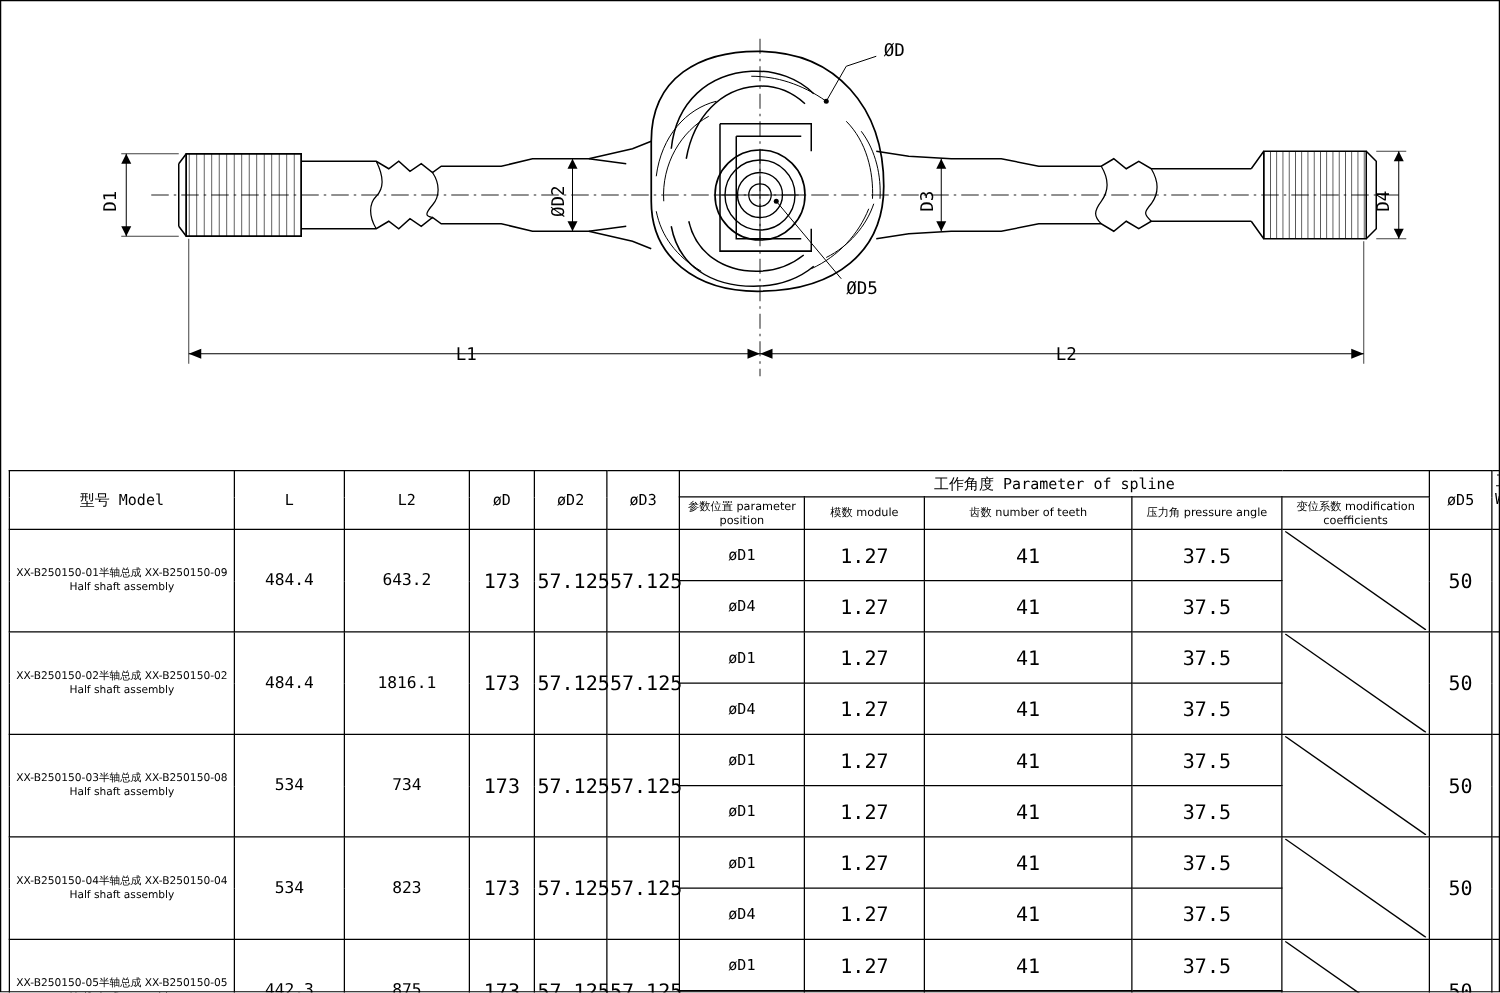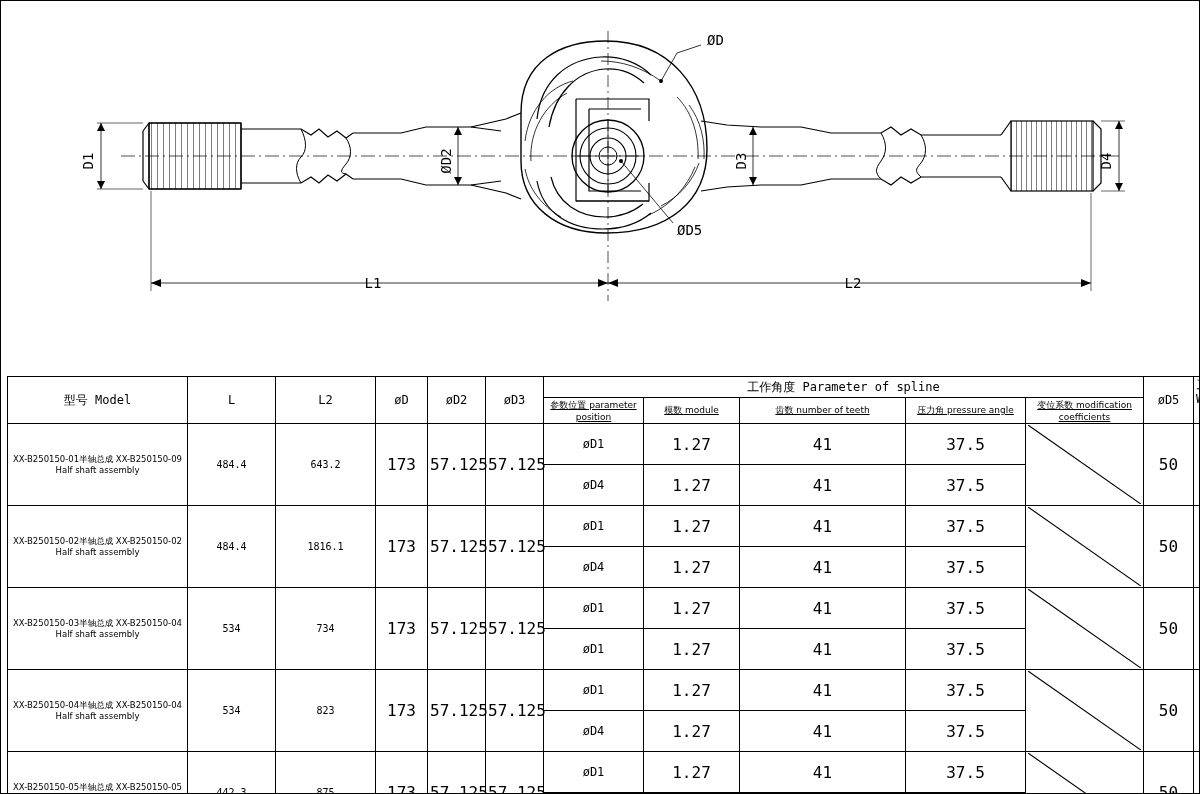--- a/index.html
+++ b/index.html
@@ -42,28 +42,28 @@
   }
   table.spec td,table.spec th{
     border:1px solid #000;
     text-align:center;
     vertical-align:middle;
     padding:1px 2px;
     font-weight:normal;
   }
   .hdr td{font-size:12px;font-family:"DejaVu Sans Mono",monospace;height:18px;}
   .hdr-small{font-size:9px;font-family:"DejaVu Sans",sans-serif;line-height:1.05;}
-  .hdr-sub td{font-size:9px;font-family:"DejaVu Sans",sans-serif;height:16px;text-decoration:underline;}
+  .hdr-sub td{font-size:9px;font-family:"DejaVu Sans",sans-serif;height:16px;}
   .model-cell{
     font-size:8.5px;
     font-family:"DejaVu Sans",sans-serif;
     line-height:1.25;
     text-align:center;
   }
-  .big{font-size:10px;font-family:"DejaVu Sans Mono",monospace;}
+  .big{font-size:13px;font-family:"DejaVu Sans Mono",monospace;}
   .mid{font-size:16px;font-family:"DejaVu Sans Mono",monospace;}
   .dcell{font-size:12px;font-family:"DejaVu Sans Mono",monospace;}
   .diag{position:relative;padding:0;}
   .diag svg{display:block;width:100%;height:100%;}
   .rowh{height:36px;}
   .title-two{line-height:1.15;}
 </style>
 </head>
 <body>
 
@@ -291,21 +291,21 @@
         </tr>
         <tr class="rowh">
           <td class="dcell">øD4</td>
           <td class="mid">1.27</td>
           <td class="mid">41</td>
           <td class="mid">37.5</td>
         </tr>
 
         <tr class="rowh">
           <td rowspan="2" class="model-cell">
-            <div>XX-B250150-03半轴总成  XX-B250150-04</div>
+            <div>XX-B250150-03半轴总成  XX-B250150-08</div>
             <div>Half shaft assembly</div>
           </td>
           <td rowspan="2" class="big">534</td>
           <td rowspan="2" class="big">734</td>
           <td rowspan="2" class="mid">173</td>
           <td rowspan="2" class="mid">57.125</td>
           <td rowspan="2" class="mid">57.125</td>
           <td class="dcell">øD1</td>
           <td class="mid">1.27</td>
           <td class="mid">41</td>

